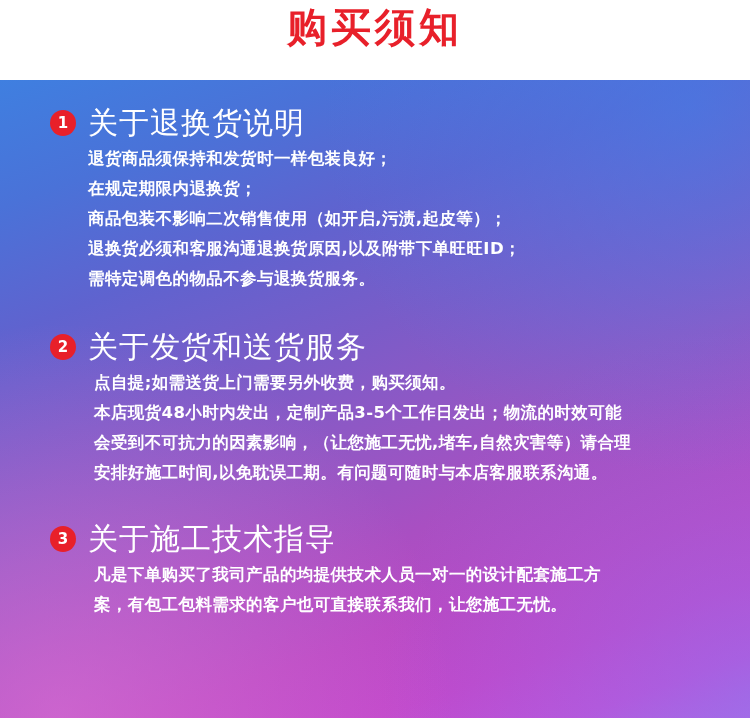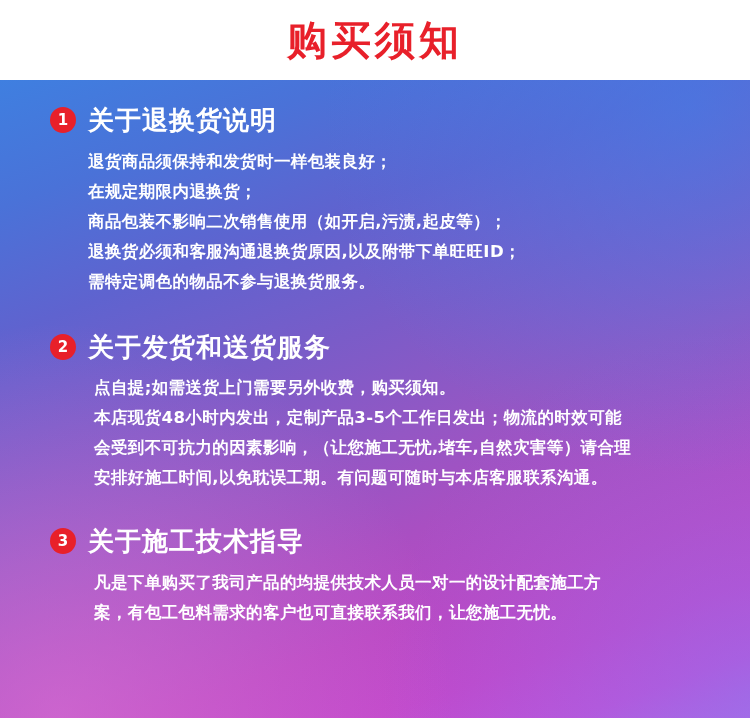--- a/index.html
+++ b/index.html
@@ -20,21 +20,20 @@
     background: #ffffff;
   }
   .header {
     position: absolute;
     left: 0;
     top: 0;
     width: 750px;
     height: 80px;
     background: #ffffff;
     display: flex;
-    align-items: center;
     justify-content: center;
   }
   .header-title {
     font-size: 40px;
     font-weight: bold;
     color: #e8202a;
     letter-spacing: 4px;
     font-family: "DejaVu Sans", "Liberation Sans", sans-serif;
   }
   .body-panel {
@@ -89,30 +88,30 @@
     color: #ffffff;
     font-size: 15px;
     font-weight: bold;
     display: flex;
     align-items: center;
     justify-content: center;
     flex: 0 0 auto;
     font-family: "DejaVu Sans", "Liberation Sans", sans-serif;
   }
   .sec-title {
-    font-size: 26px;
-    font-weight: bold;
+    font-size: 30px;
+    font-weight: normal;
     color: #ffffff;
     letter-spacing: 1px;
     font-family: "DejaVu Sans", "Liberation Sans", sans-serif;
     line-height: 1.1;
     text-align: center;
   }
   .sec-lines {
-    margin-top: 12px;
+    margin-top: 5px;
     padding-left: 38px;
   }
   .line {
     font-size: 16.5px;
     font-weight: bold;
     color: #ffffff;
     line-height: 30px;
     letter-spacing: 0.4px;
     font-family: "DejaVu Sans", "Liberation Sans", sans-serif;
     white-space: nowrap;

